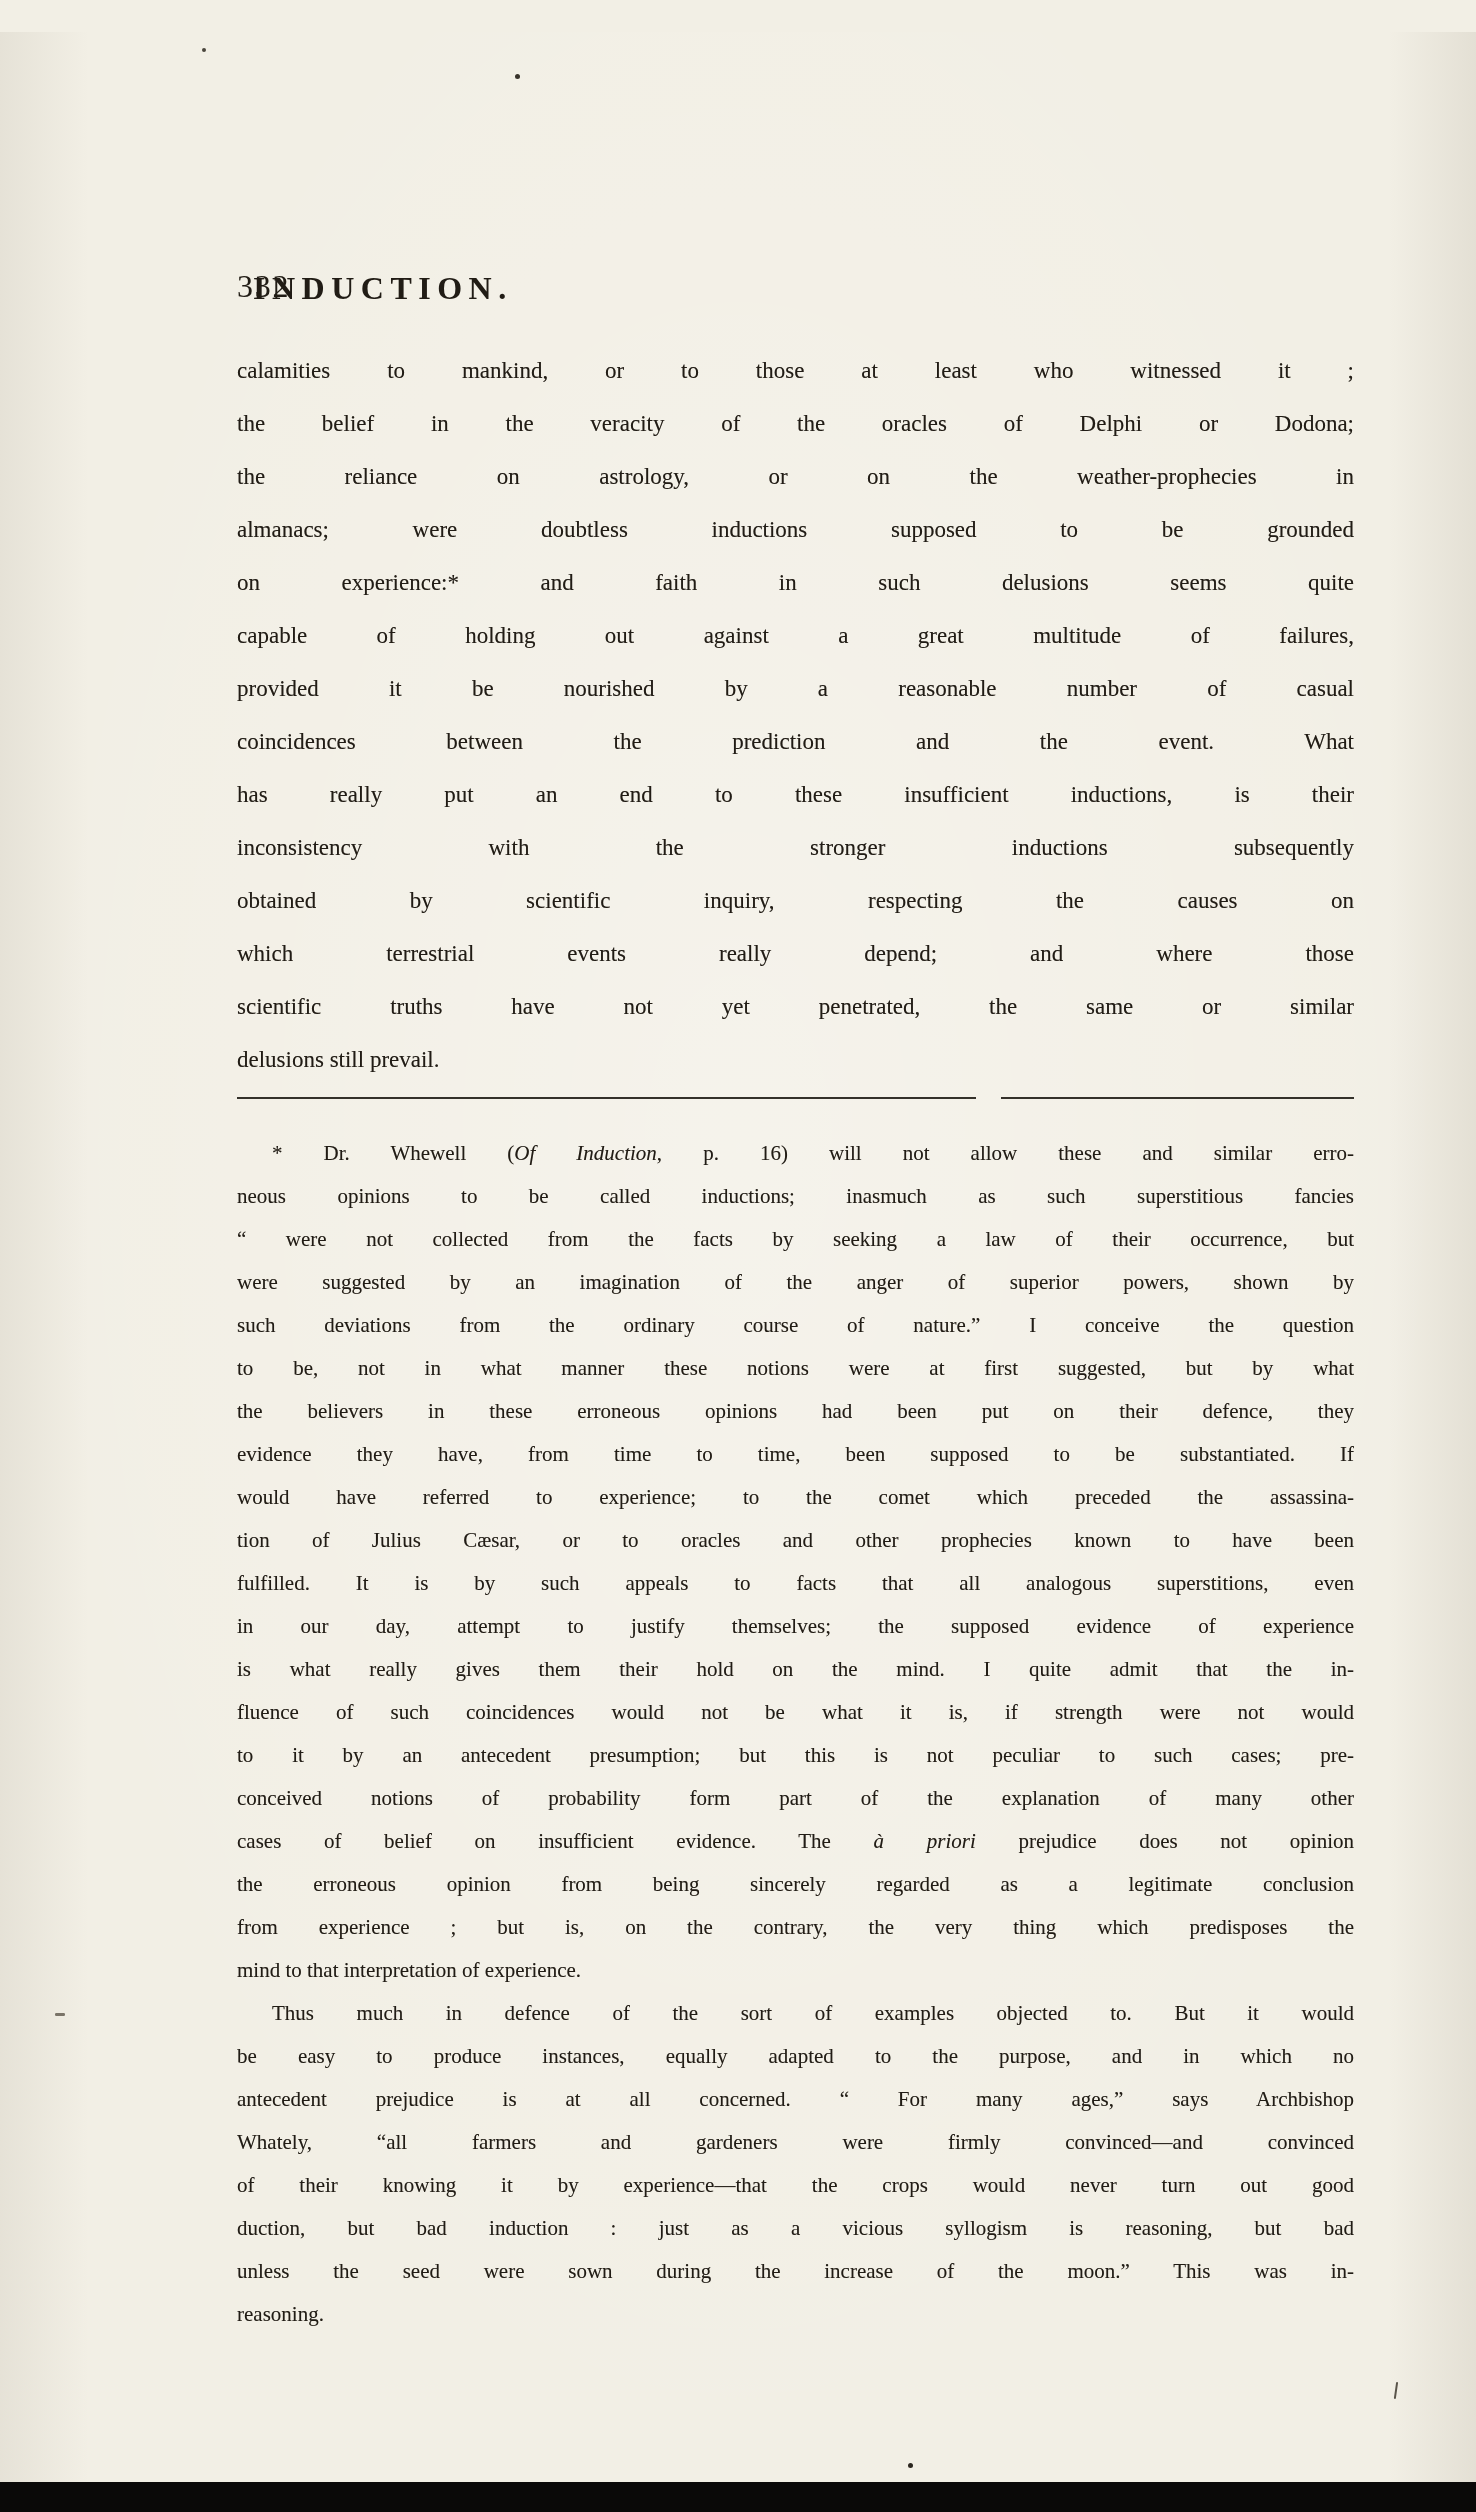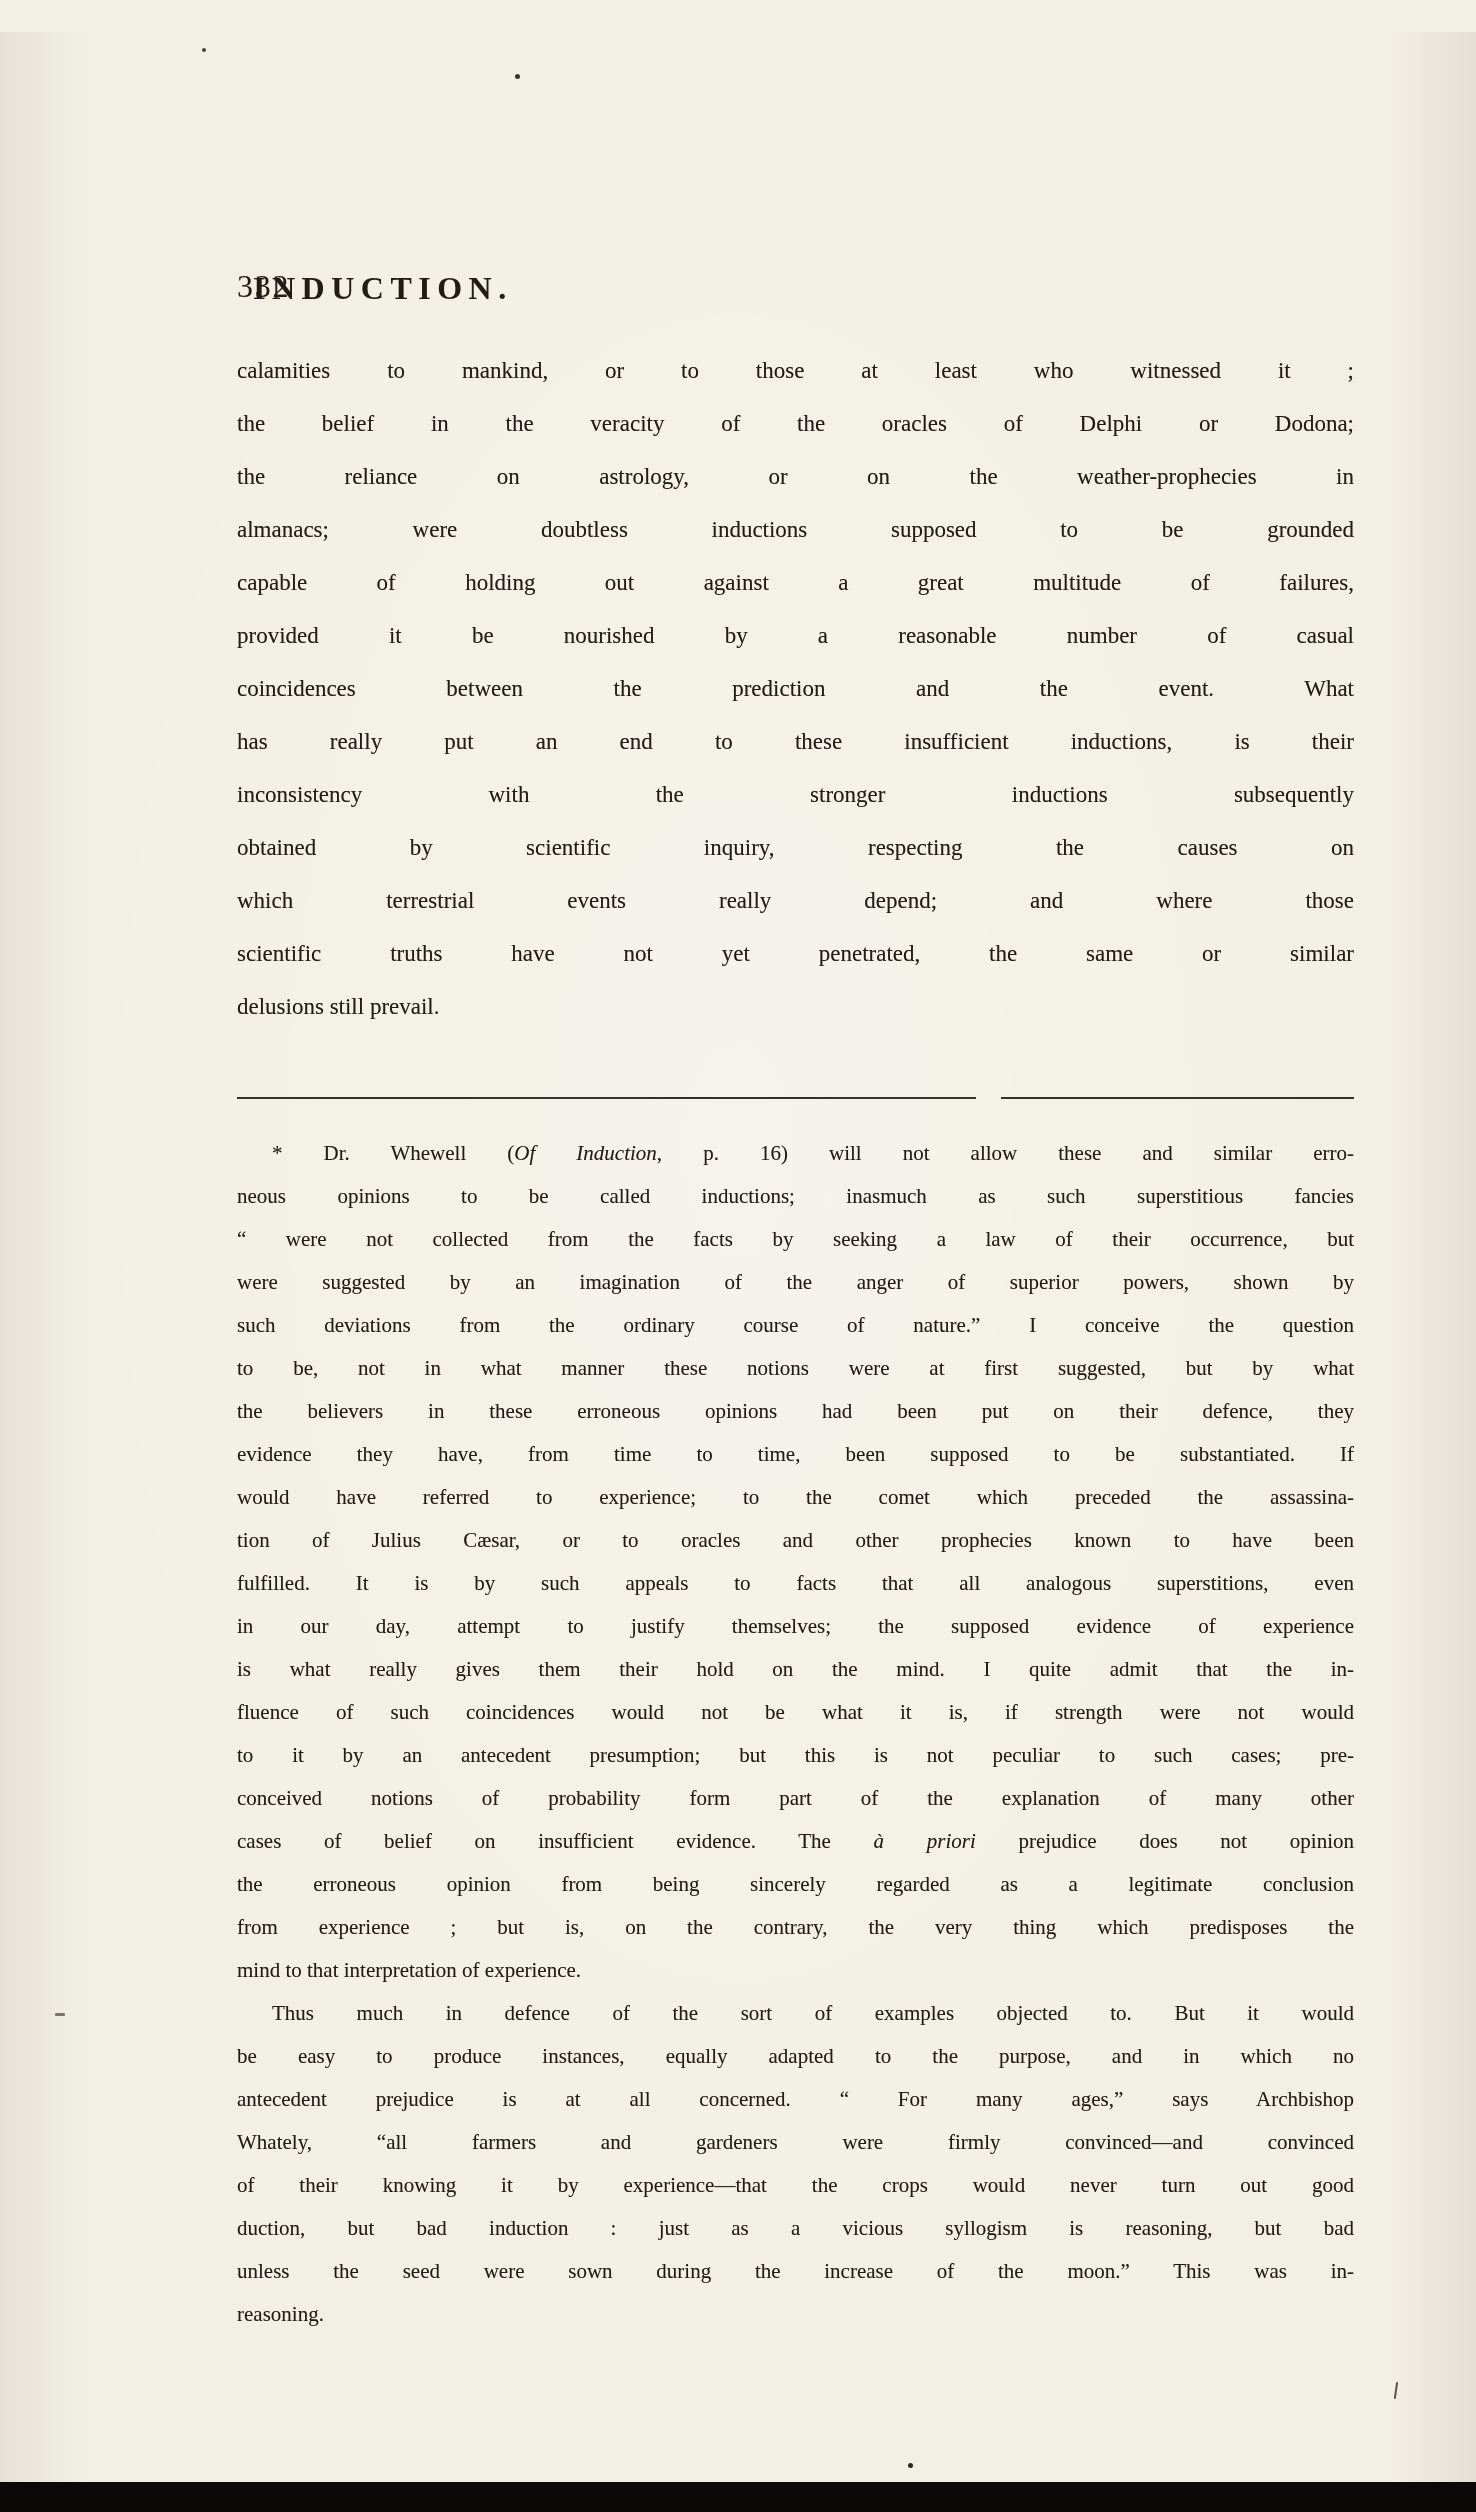--- a/index.html
+++ b/index.html
@@ -52,20 +52,21 @@
   <div class="header">
     <span class="pagenum">332</span>
     <span class="running">INDUCTION.</span>
   </div>
 
   <div class="bodytext">
       <div class="line"><span>calamities to mankind, or to those at least who witnessed it ;</span></div>
       <div class="line"><span>the belief in the veracity of the oracles of Delphi or Dodona;</span></div>
       <div class="line"><span>the reliance on astrology, or on the weather-prophecies in</span></div>
       <div class="line"><span>almanacs; were doubtless inductions supposed to be grounded</span></div>
+      <div class="line"><span>on experience:* and faith in such delusions seems quite</span></div>
       <div class="line"><span>capable of holding out against a great multitude of failures,</span></div>
       <div class="line"><span>provided it be nourished by a reasonable number of casual</span></div>
       <div class="line"><span>coincidences between the prediction and the event. What</span></div>
       <div class="line"><span>has really put an end to these insufficient inductions, is their</span></div>
       <div class="line"><span>inconsistency with the stronger inductions subsequently</span></div>
       <div class="line"><span>obtained by scientific inquiry, respecting the causes on</span></div>
       <div class="line"><span>which terrestrial events really depend; and where those</span></div>
       <div class="line"><span>scientific truths have not yet penetrated, the same or similar</span></div>
       <div class="line last"><span>delusions still prevail.</span></div>
     </div>

